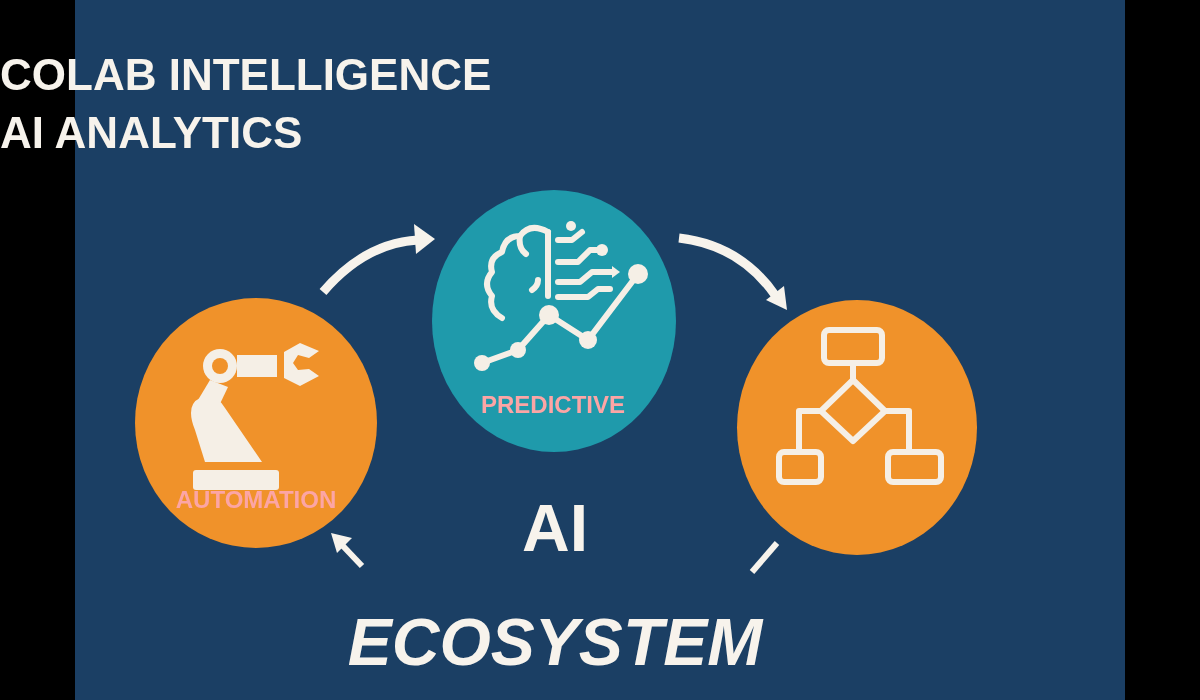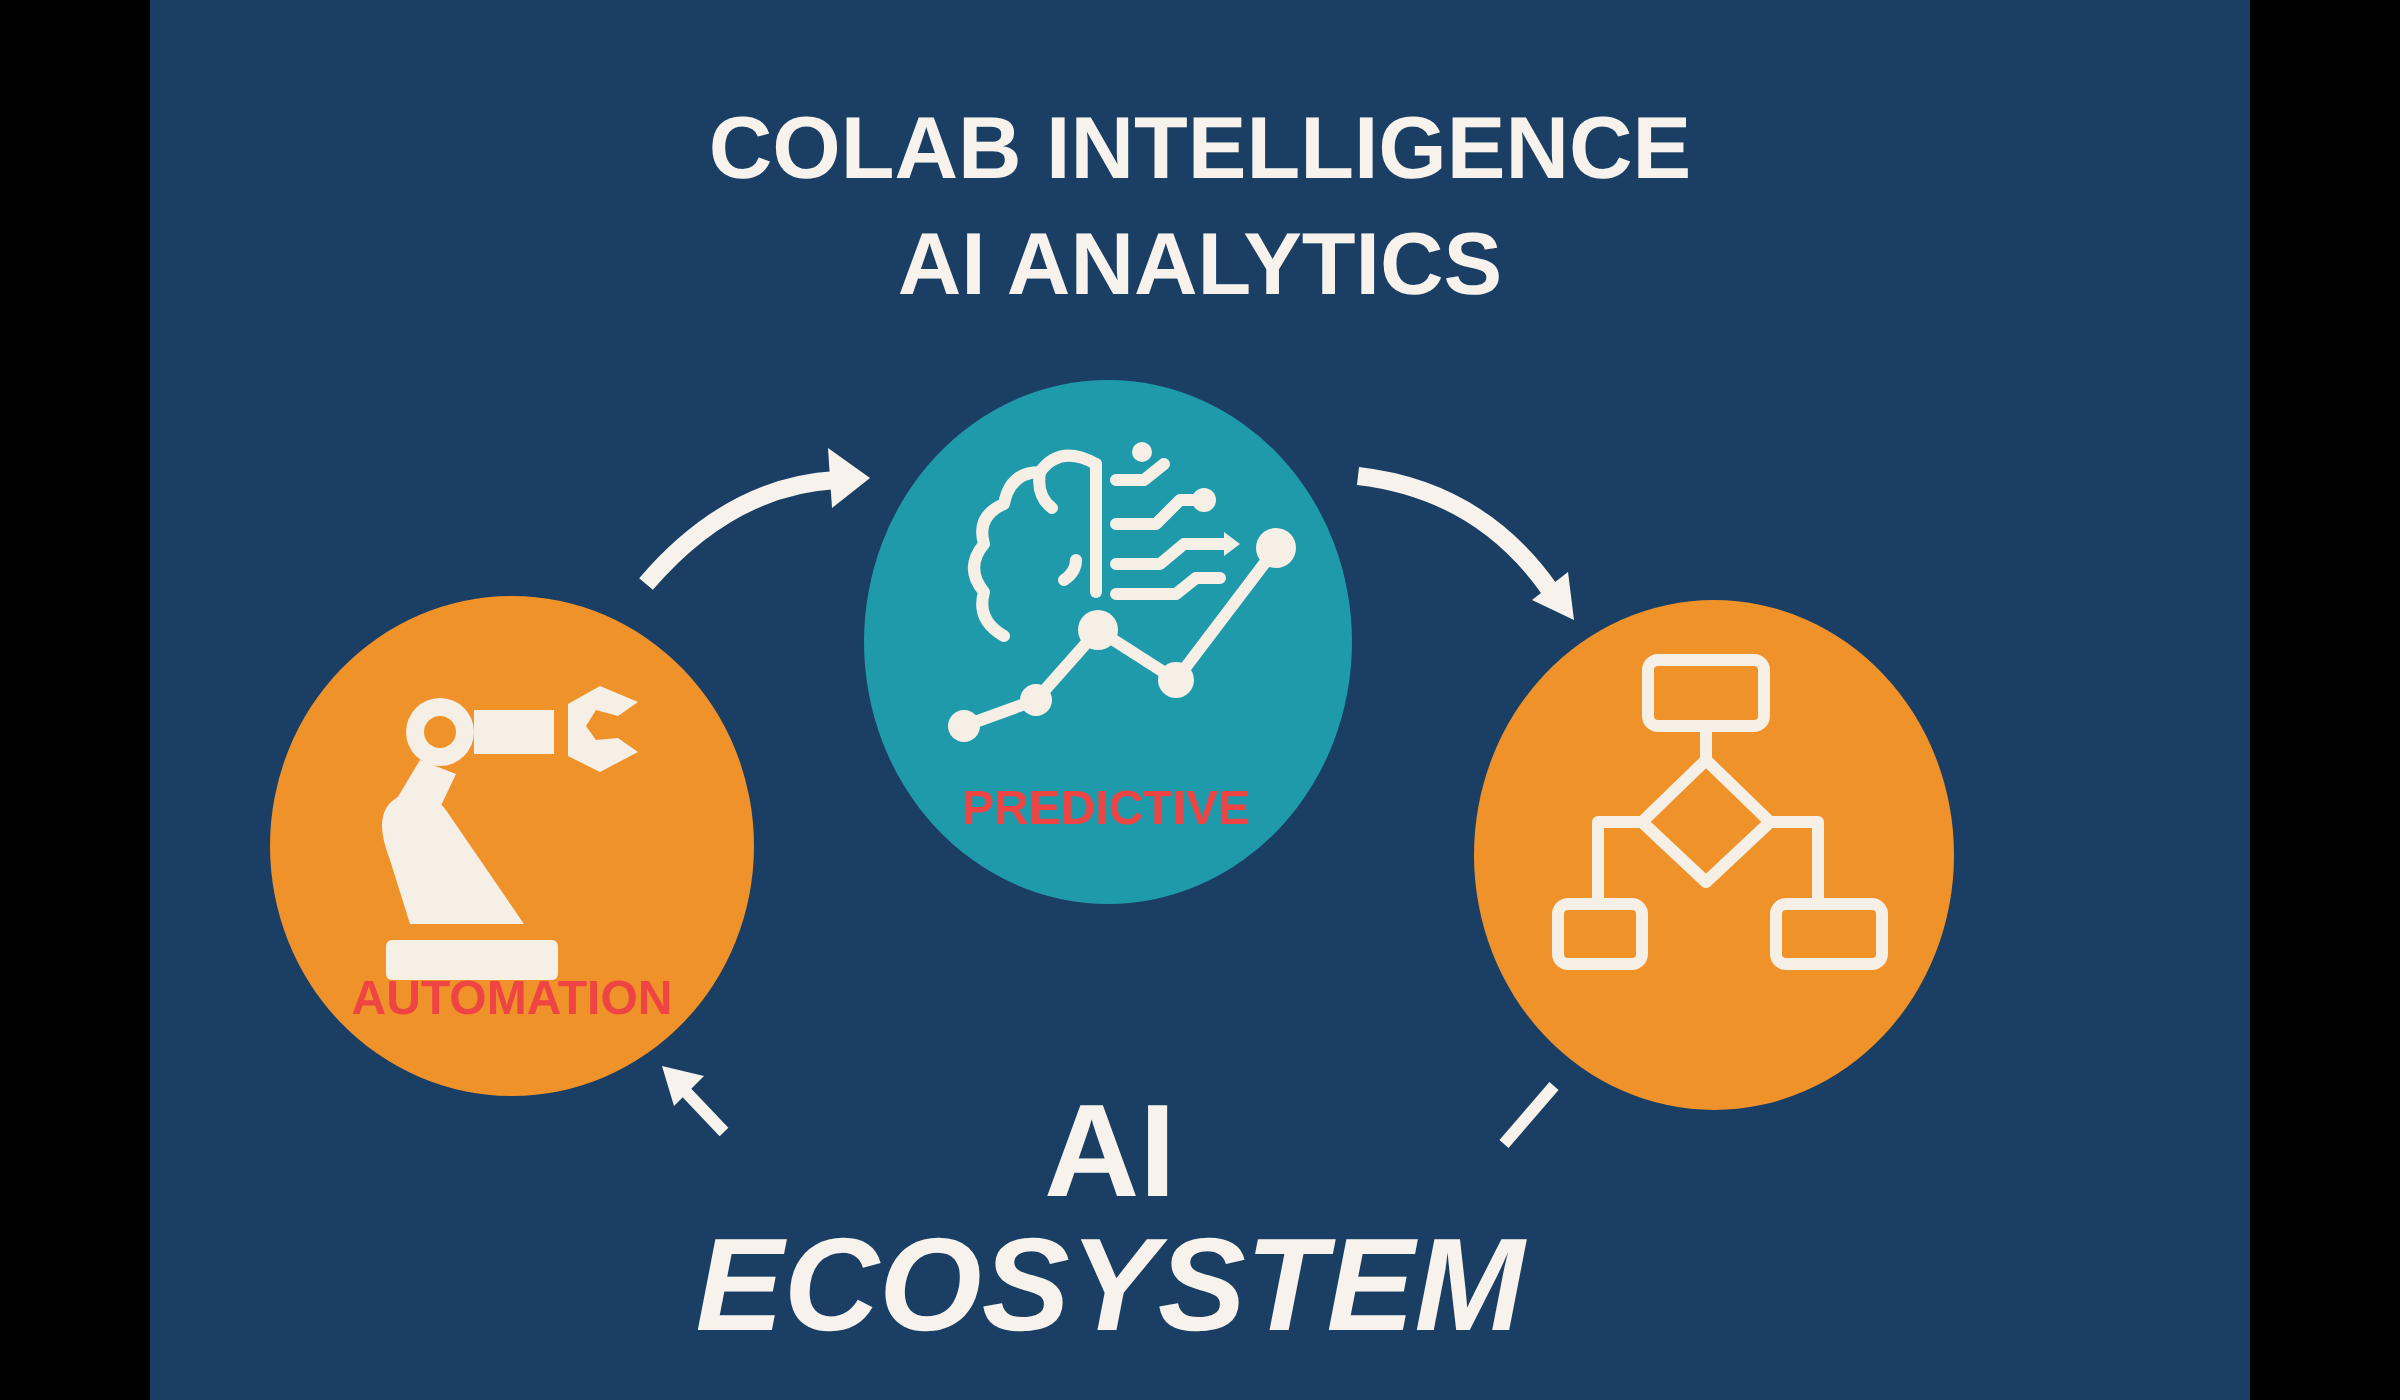--- a/index.html
+++ b/index.html
@@ -5,43 +5,43 @@
     html, body { margin: 0; padding: 0; }
     body {
       width: 1200px; height: 700px; background: #000000; position: relative; overflow: hidden;
       font-family: "Liberation Sans", "DejaVu Sans", sans-serif;
     }
     .canvas {
       position: absolute; left: 75px; top: 0; width: 1050px; height: 700px;
       background: #1b3f64;
     }
     .title {
-      position: absolute; left: 0; width: 1200px; text-align: center;
+      position: absolute; left: 0; width: 1200px; 
       color: #f7f3ec; font-weight: 700; letter-spacing: 0px;
     }
     .title-line1 { top: 50px; font-size: 44px; line-height: 50px; }
     .title-line2 { top: 108px; font-size: 44px; line-height: 50px; }
     .circle {
       position: absolute; border-radius: 50%;
     }
     .c-auto { left: 135px; top: 298px; width: 242px; height: 250px; background: #f0922a; }
     .c-pred { left: 432px; top: 190px; width: 244px; height: 262px; background: #1f9aab; }
     .c-dec  { left: 737px; top: 300px; width: 240px; height: 255px; background: #f0922a; }
     .label {
-      position: absolute; color: #ef4444; font-weight: 700; text-align: center;
+      position: absolute; color: #fca5a5; font-weight: 700; text-align: center;
       font-size: 24px; line-height: 31px; white-space: nowrap;
     }
     .lbl-auto { left: 156px; top: 484px; width: 200px; }
     .lbl-pred { left: 453px; top: 389px; width: 200px; }
     .lbl-dec  { left: 755px; top: 497px; width: 200px; }
     .center-text {
       position: absolute; left: 0; width: 1110px; text-align: center; color: #f7f3ec;
       font-weight: 700; font-size: 66px; line-height: 80px;
     }
-    .ct1 { top: 488px; margin-top: 47px; }
+    .ct1 { top: 488px; }
     .ct2 { top: 602px; font-style: italic; }
     svg.overlay { position: absolute; left: 0; top: 0; width: 1200px; height: 700px; pointer-events: none; }
   </style>
 </head>
 <body>
 
 <div class="canvas"></div>
 
 <div class="title title-line1">COLAB INTELLIGENCE</div>
 <div class="title title-line2">AI ANALYTICS</div>

